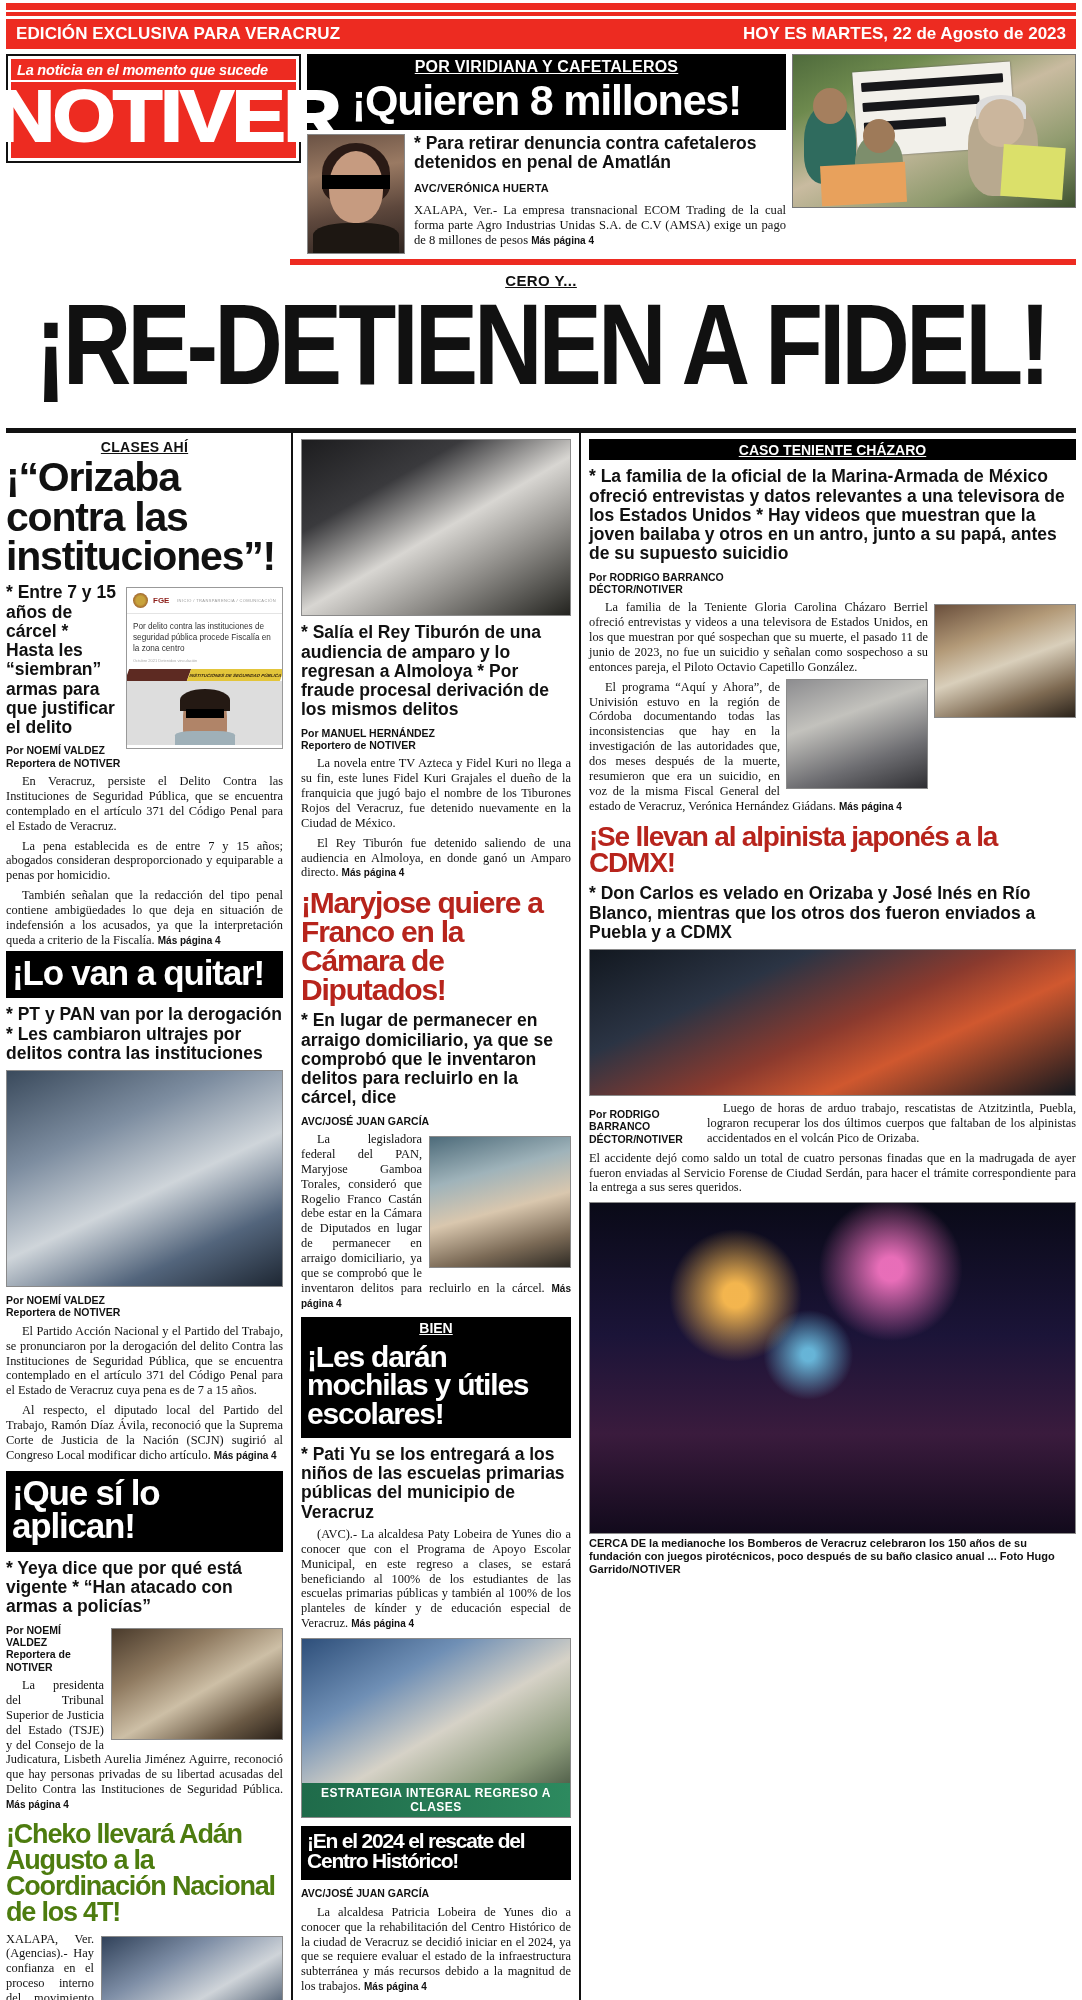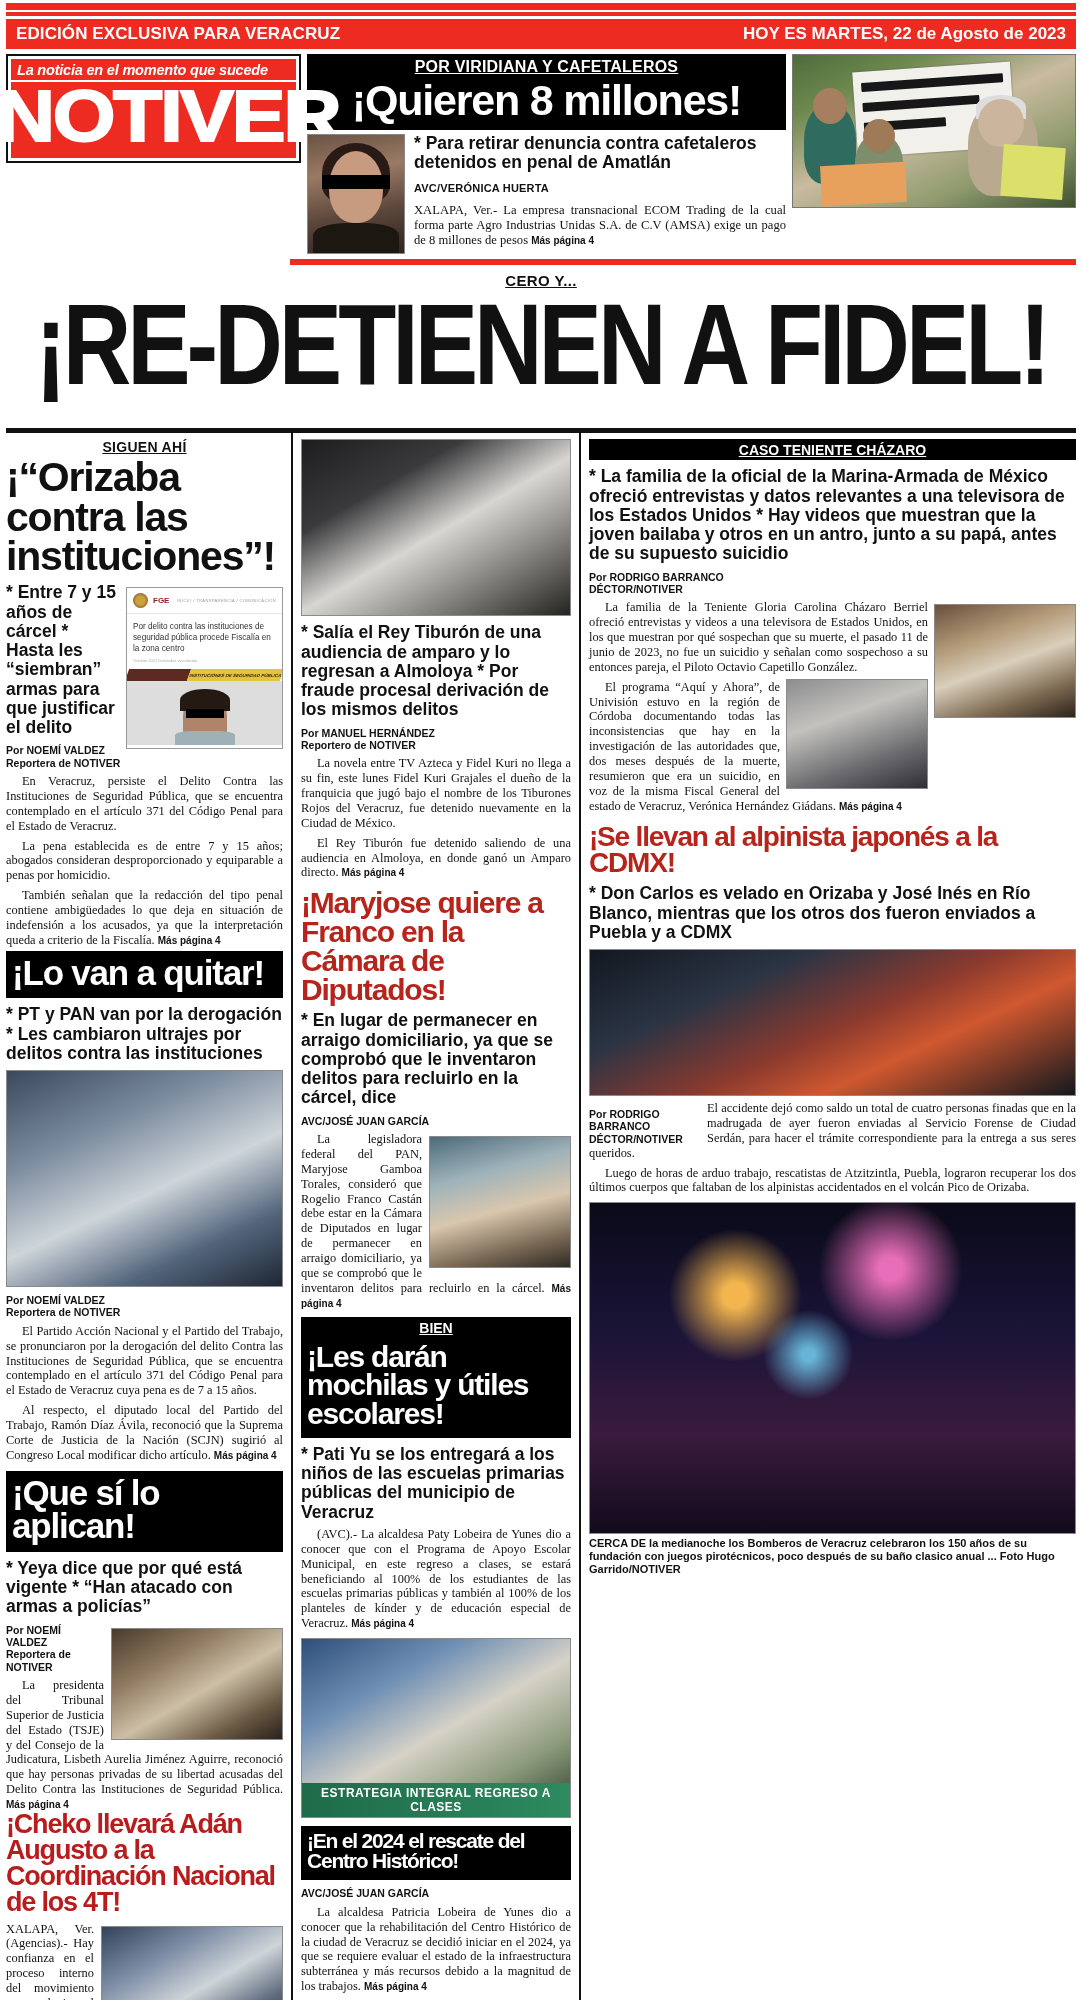--- a/index.html
+++ b/index.html
@@ -221,21 +221,21 @@
 
   <div class="cero">CERO Y...</div>
   <div class="bighead">¡RE-DETIENEN A FIDEL!</div>
   <div class="bighead-space"></div>
   <div class="black-rule"></div>
 
   <div class="cols">
 
     <div class="col col1">
 
-      <div class="kick">SIGUEN AHÍ</div>
+      <div class="kick">CLASES AHÍ</div>
       <div class="hl sz1">¡“Orizaba contra las instituciones”!</div>
 
       <div class="clearfix">
         <div class="flowimg fge">
           <div class="bar">
             <div class="seal"></div>
             <div class="fg">FGE</div>
             <div class="nav">INICIO /   TRANSPARENCIA /   COMUNICACIÓN</div>
           </div>
           <div class="hd">Por delito contra las instituciones de seguridad pública procede Fiscalía en la zona centro</div>
@@ -283,21 +283,21 @@
 
       <div class="clearfix">
         <div class="flowimg ph ph-judge" style="height:110px;width:150px"></div>
         <div class="credit">
           <div>Por NOEMÍ VALDEZ</div>
           <div>Reportera de NOTIVER</div>
         </div>
         <div class="para"><span>La presidenta del Tribunal Superior de Justicia del Estado (TSJE) y del Consejo de la Judicatura, Lisbeth Aurelia Jiménez Aguirre, reconoció que hay personas privadas de su libertad acusadas del Delito Contra las Instituciones de Seguridad Pública.</span> <span class="mas">Más página 4</span></div>
       </div>
 
-      <div class="hl sz4" style="margin-top:0;color:#b91c1c">¡Cheko llevará Adán Augusto a la Coordinación Nacional de los 4T!</div>
+      <div class="hl sz4" style="margin-top:10px;color:#4d7c0f">¡Cheko llevará Adán Augusto a la Coordinación Nacional de los 4T!</div>
 
       <div class="clearfix">
         <div class="flowimg ph ph-men" style="height:112px;width:160px"></div>
         <div class="para ni" style="margin-top:6px">XALAPA, Ver. (Agencias).- Hay confianza en el proceso interno del movimiento para elegir al coordinador nacional de los comités de Defensa de la Cuarta</div>
 
       </div>
     </div>
 
     <div class="col col2">
 
@@ -364,22 +364,22 @@
       </div>
 
       <div class="clearfix">
         <div style="float:left;width:110px;margin-right:8px">
           <div class="credit">
             <div>Por RODRIGO</div>
             <div>BARRANCO</div>
             <div>DÉCTOR/NOTIVER</div>
           </div>
         </div>
+        <div class="para">Luego de horas de arduo trabajo, rescatistas de Atzitzintla, Puebla, lograron recuperar los dos últimos cuerpos que faltaban de los alpinistas accidentados en el volcán Pico de Orizaba.</div>
         <div class="para ni">El accidente dejó como saldo un total de cuatro personas finadas que en la madrugada de ayer fueron enviadas al Servicio Forense de Ciudad Serdán, para hacer el trámite correspondiente para la entrega a sus seres queridos.</div>
-        <div class="para">Luego de horas de arduo trabajo, rescatistas de Atzitzintla, Puebla, lograron recuperar los dos últimos cuerpos que faltaban de los alpinistas accidentados en el volcán Pico de Orizaba.</div>
       </div>
 
       <div class="figure">
         <div class="ph ph-fire" style="height:330px"></div>
         <div class="figcap">CERCA DE la medianoche los Bomberos de Veracruz celebraron los 150 años de su fundación con juegos pirotécnicos, poco después de su  baño clasico anual ... Foto Hugo Garrido/NOTIVER</div>
       </div>
     </div>
   </div>
 
 </div>

